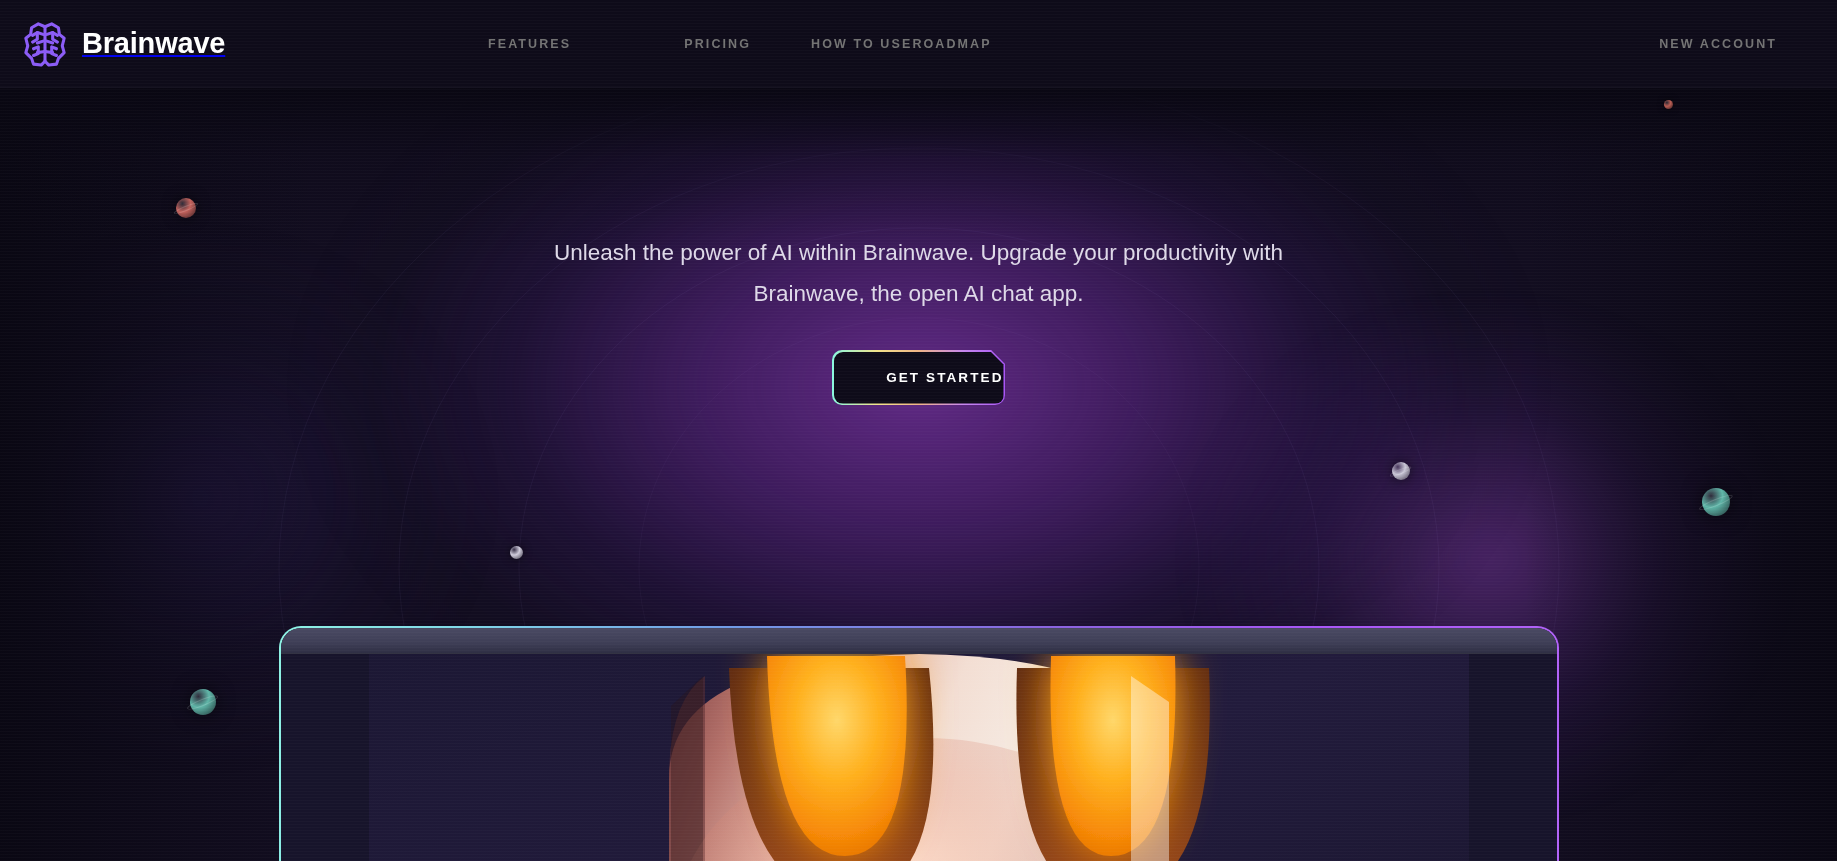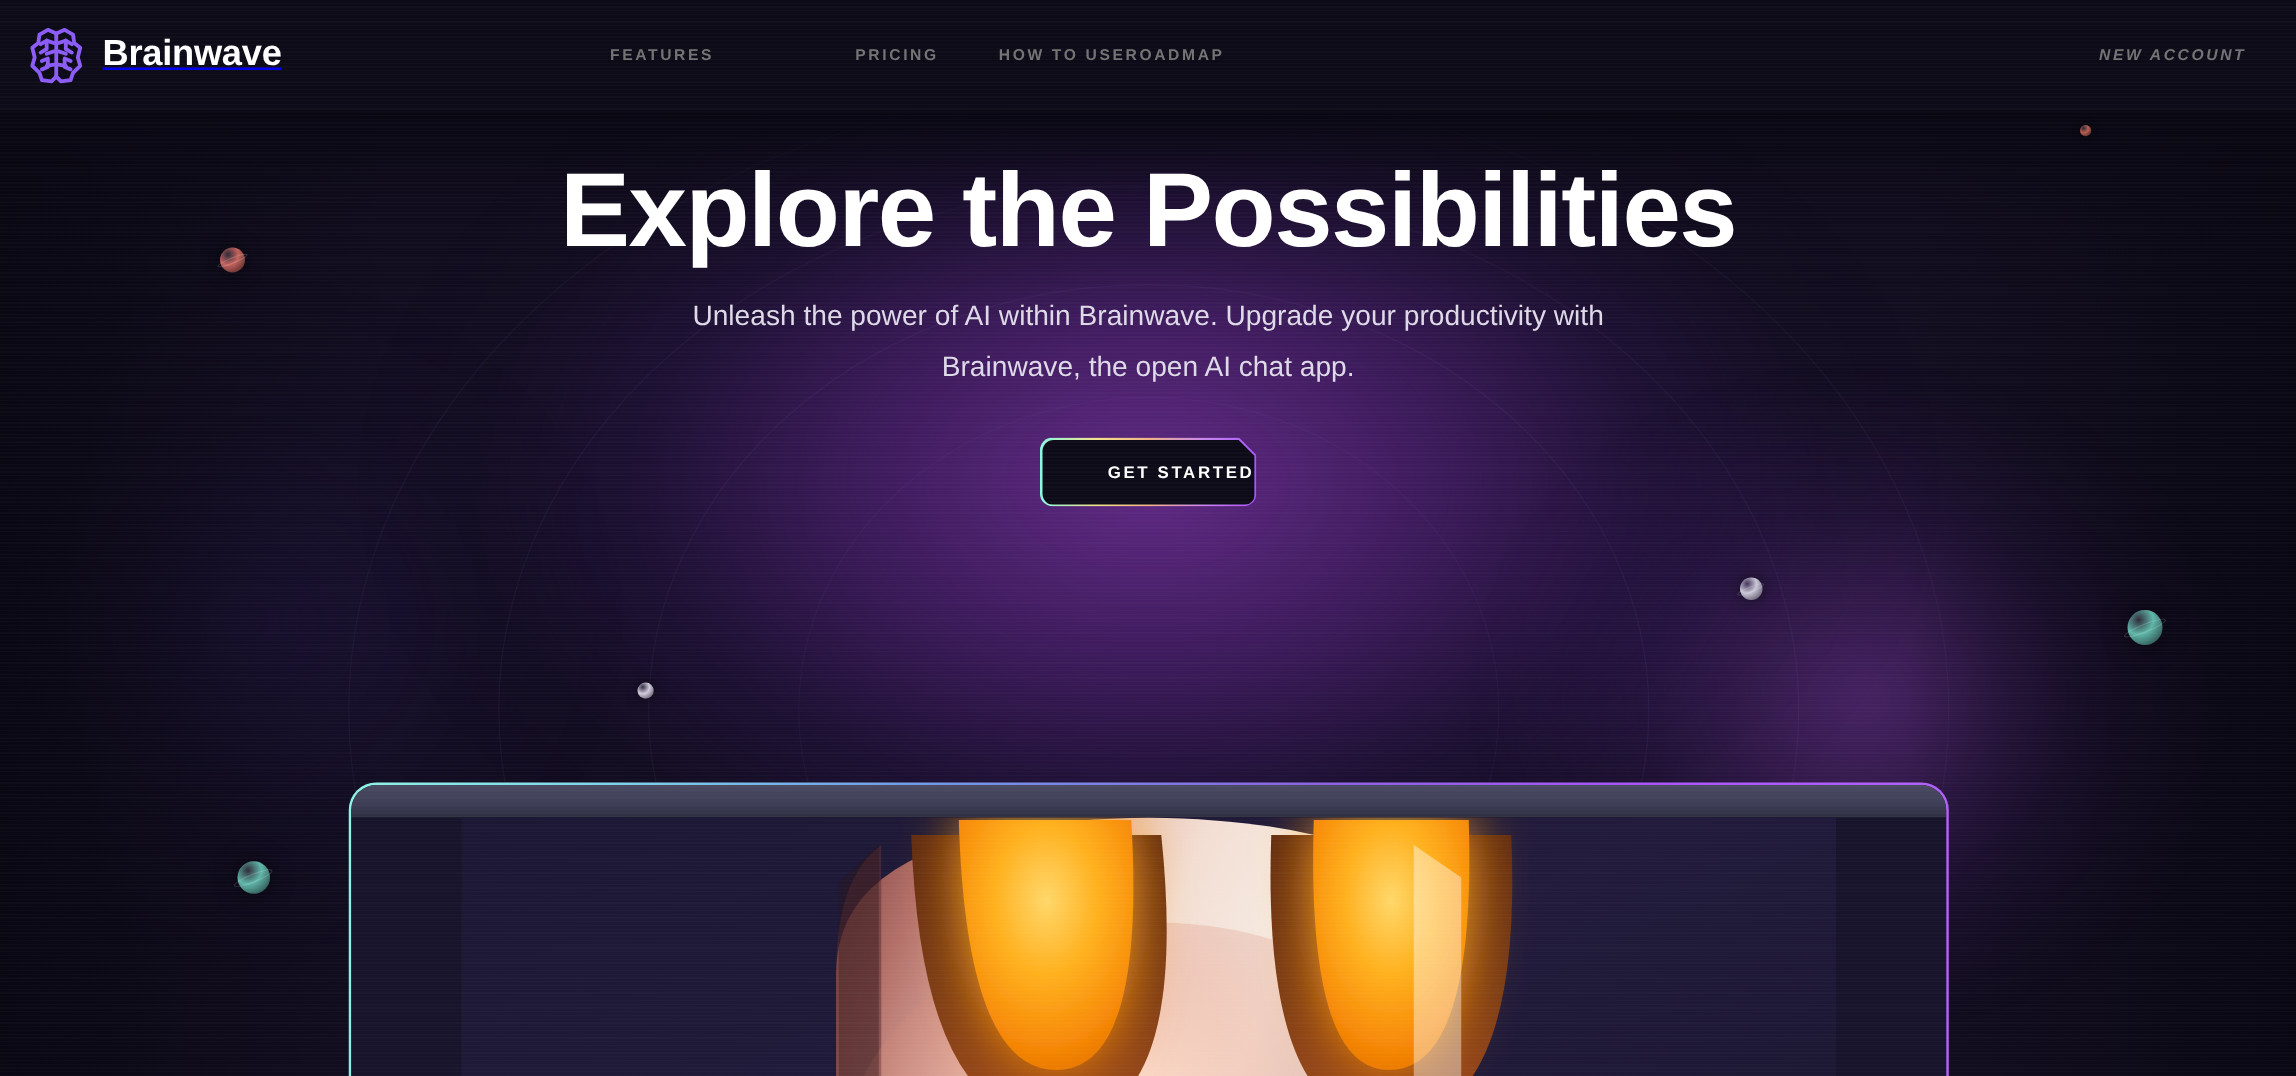--- a/index.html
+++ b/index.html
@@ -59,24 +59,24 @@
   .brand-logo { width:46px; height:48px; flex:0 0 auto; }
   .brand-name { font-size:29px; font-weight:700; color:#ffffff; letter-spacing:-0.2px; }
 
   .nav { display:flex; align-items:center; flex:1; }
   .nav-link {
     font-size:12.5px; font-weight:700; letter-spacing:2.1px;
     color:#737373; text-transform:uppercase; text-decoration:none; white-space:nowrap;
   }
   .nav-link.n0 { margin-left:18px; }
   .nav-link.n1 { margin-left:113px; }
-  .nav-link.n2 { margin-left:48px; }
+  .nav-link.n2 { margin-left:60px; }
   .nav-link.n3 { }
 
-  .header-right { display:flex; align-items:flex-start; gap:0; padding-right:8px;font-style:italic; }
+  .header-right { display:flex; align-items:flex-start; gap:0; padding-right:28px; }
   .nav-link.account { margin-right:32px; }
 
   
   .gbtn {
     position:relative; display:inline-flex; align-items:center; justify-content:center;
     padding:1.6px; background:linear-gradient(90deg,#89f8e0 0%,#f3e38a 26%,#f0b486 50%,#c686ee 76%,#a855f7 100%);
     -webkit-clip-path:polygon(0 0, calc(100% - 14px) 0, 100% 14px, 100% 100%, 0 100%);
             clip-path:polygon(0 0, calc(100% - 14px) 0, 100% 14px, 100% 100%, 0 100%);
     border-radius:10px; cursor:pointer;
   }
@@ -182,21 +182,21 @@
       <div class="sphere" style="width: 13px; height: 13px; left: 510px; top: 546px; background: radial-gradient(circle at 32% 28%, rgba(255, 255, 255, 0.133), rgb(207, 203, 219) 42%, rgba(0, 0, 0, 0.55) 118%); box-shadow: rgba(0, 0, 0, 0.6) 0px 0px 9px;"></div>
       <div class="sphere" style="width: 26px; height: 26px; left: 190px; top: 689px; background: radial-gradient(circle at 32% 28%, rgba(255, 255, 255, 0.133), rgb(95, 182, 168) 42%, rgba(0, 0, 0, 0.55) 118%); box-shadow: rgba(0, 0, 0, 0.6) 0px 0px 18px;">
         <div class="ring"></div>
       </div>
     </div>
 
   <div class="hero">
     <div class="hero-inner">
 
       <h1 class="headline">
-        <span class="l1">Explore the Possibilities</span><br>
+        <br>
       </h1>
 
       <p class="subtitle">Unleash the power of AI within Brainwave. Upgrade your productivity with Brainwave, the open AI chat app.</p>
 
       <div class="cta-wrap">
         <div class="gbtn cta">
           <div class="gbtn-inner">
             <span class="cta-label">GET STARTED</span>
           </div>
         </div>

